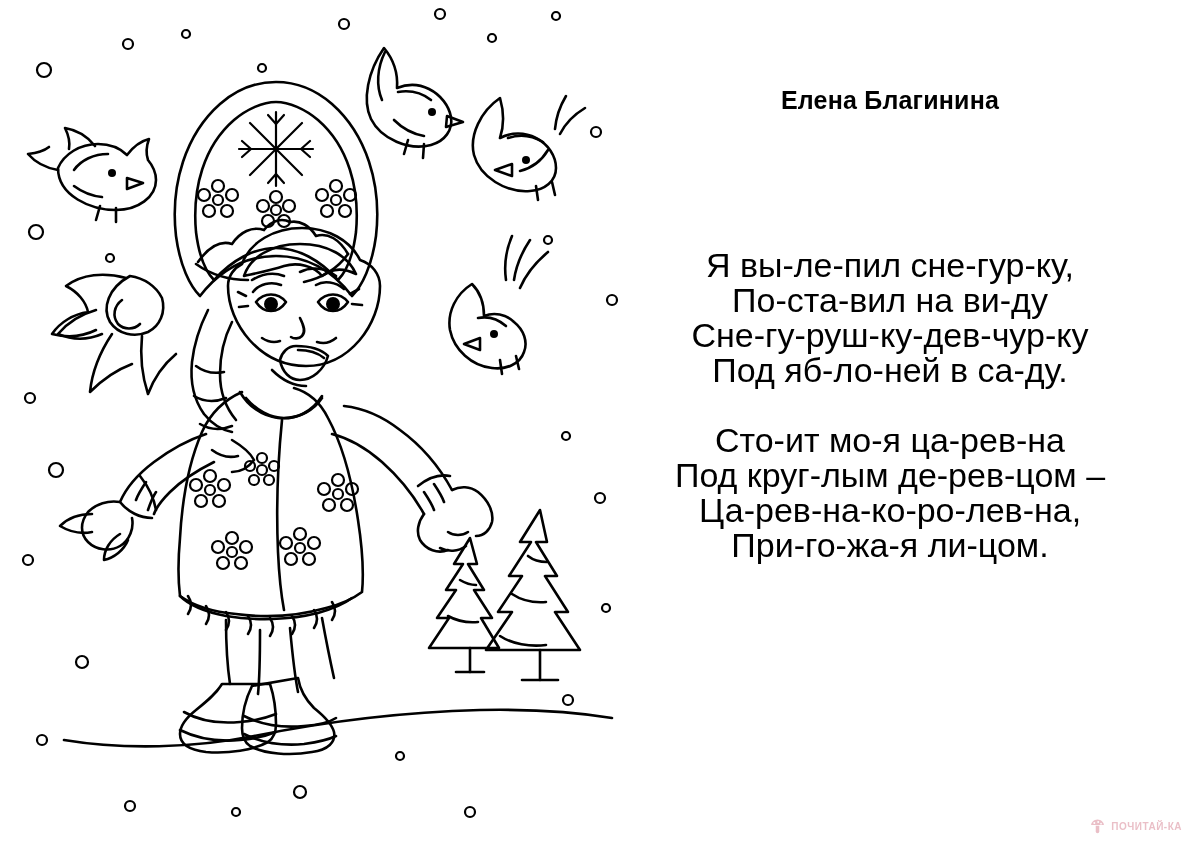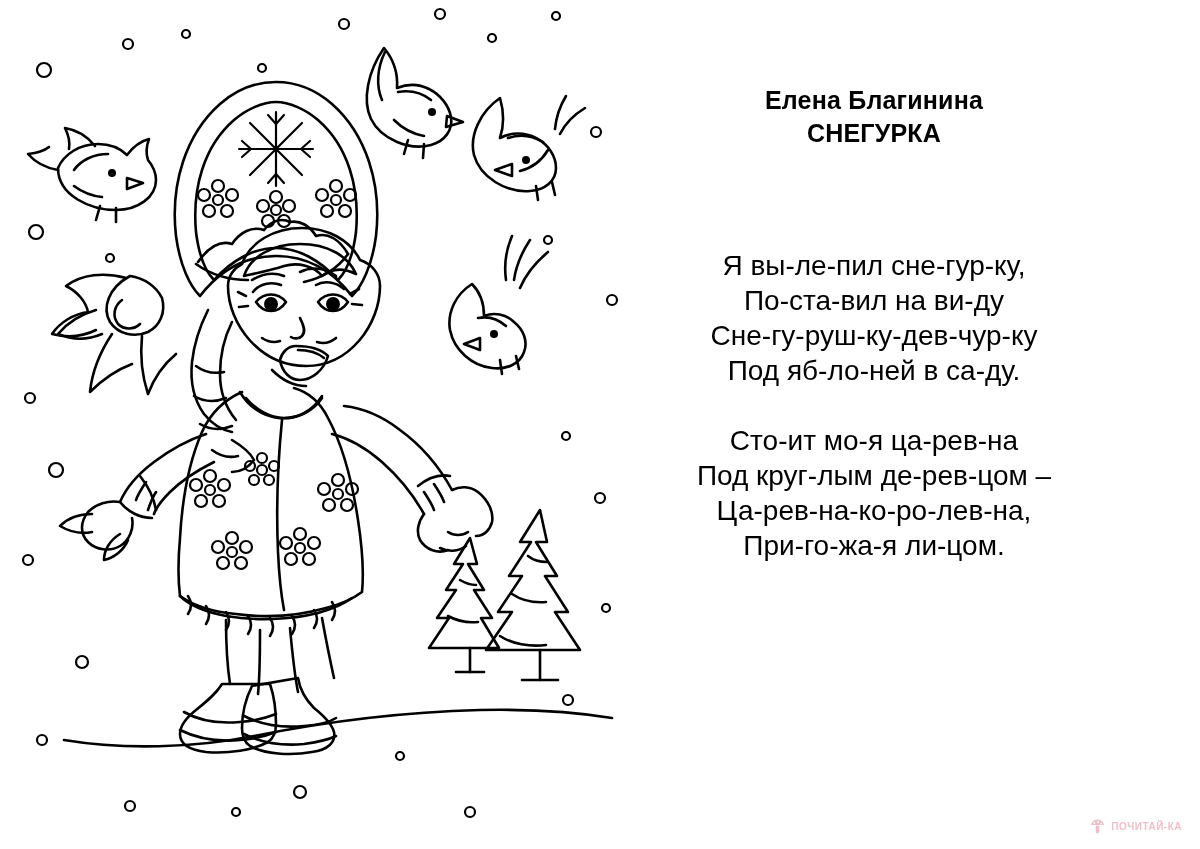--- a/index.html
+++ b/index.html
@@ -27,21 +27,21 @@
     height: 849px;
   }
   .illustration svg {
     display: block;
     width: 640px;
     height: 849px;
   }
   
   .poem-column {
     position: absolute;
-    left: 604px;
+    left: 620px;
     top: 0;
     width: 560px;
     height: 849px;
   }
   .poem-title {
     position: absolute;
     top: 84px;
     left: 0;
     width: 540px;
     text-align: center;
@@ -52,21 +52,21 @@
   }
   .poem-title div {
     white-space: nowrap;
   }
   .poem-body {
     position: absolute;
     top: 248px;
     left: 0;
     width: 540px;
     text-align: center;
-    font-size: 28px;
+    font-size: 34px;
     line-height: 35px;
   }
   .stanza {
     margin: 0 0 35px 0;
   }
   .stanza .line {
     white-space: nowrap;
   }
   
   .watermark {
@@ -354,21 +354,20 @@
         <path d="M244 716c16 8 38 12 60 10 14-1 26-4 32-8"></path>
         <path d="M244 734c16 8 38 12 60 10 14-2 24-4 32-8"></path>
       </g>
     </svg>
   </div>
 
   <div class="poem-column">
 
     <div class="poem-title">
       <div>Елена Благинина</div>
-      <div>СНЕГУРКА</div>
     </div>
 
     <div class="poem-body">
       <div class="stanza">
         <div class="line">Я вы-ле-пил сне-гур-ку,</div>
         <div class="line">По-ста-вил на ви-ду</div>
         <div class="line">Сне-гу-руш-ку-дев-чур-ку</div>
         <div class="line">Под яб-ло-ней в са-ду.</div>
       </div>
       <div class="stanza">

